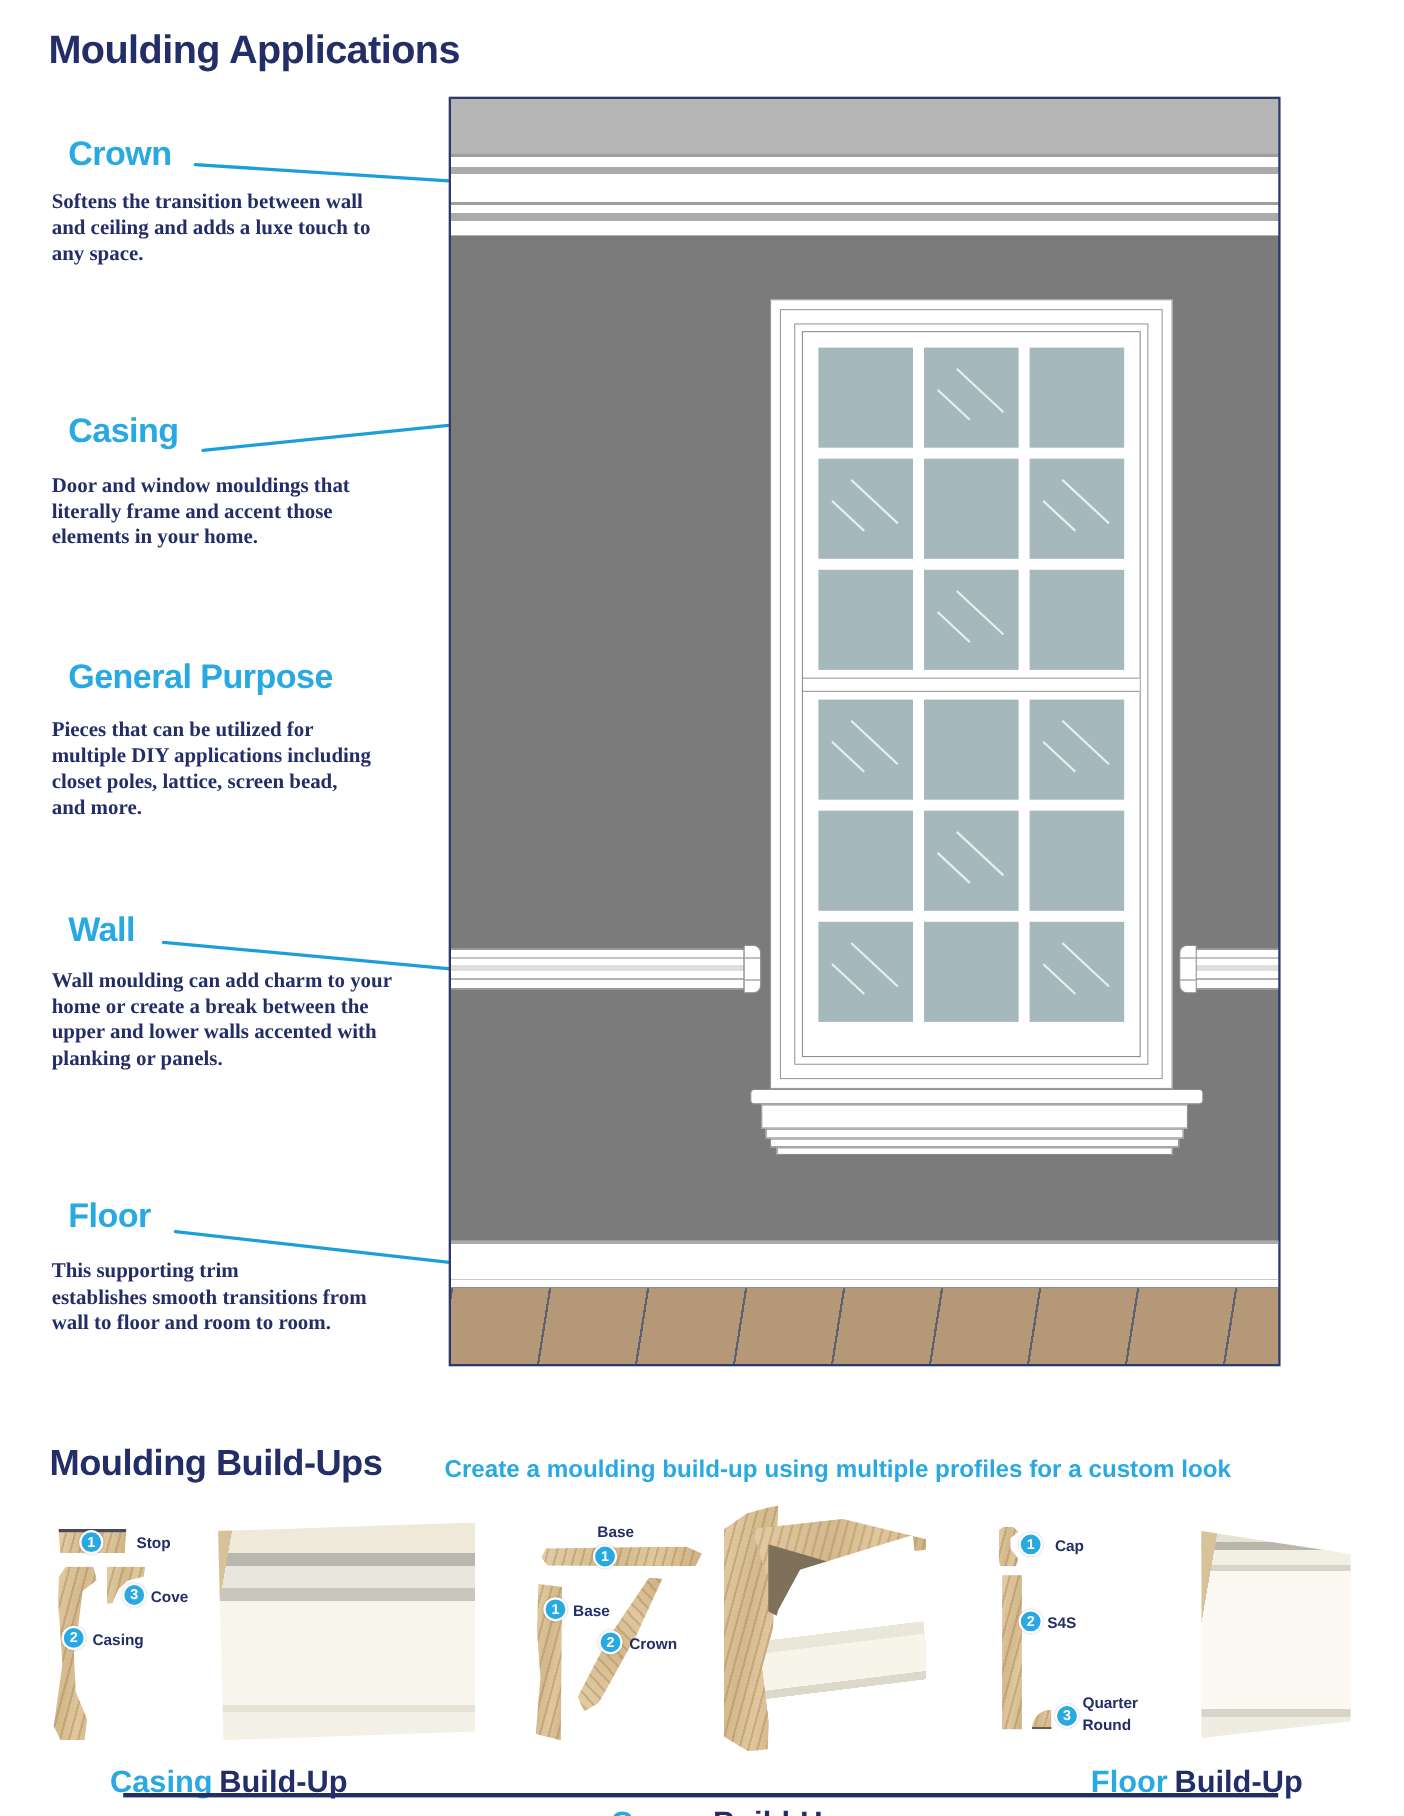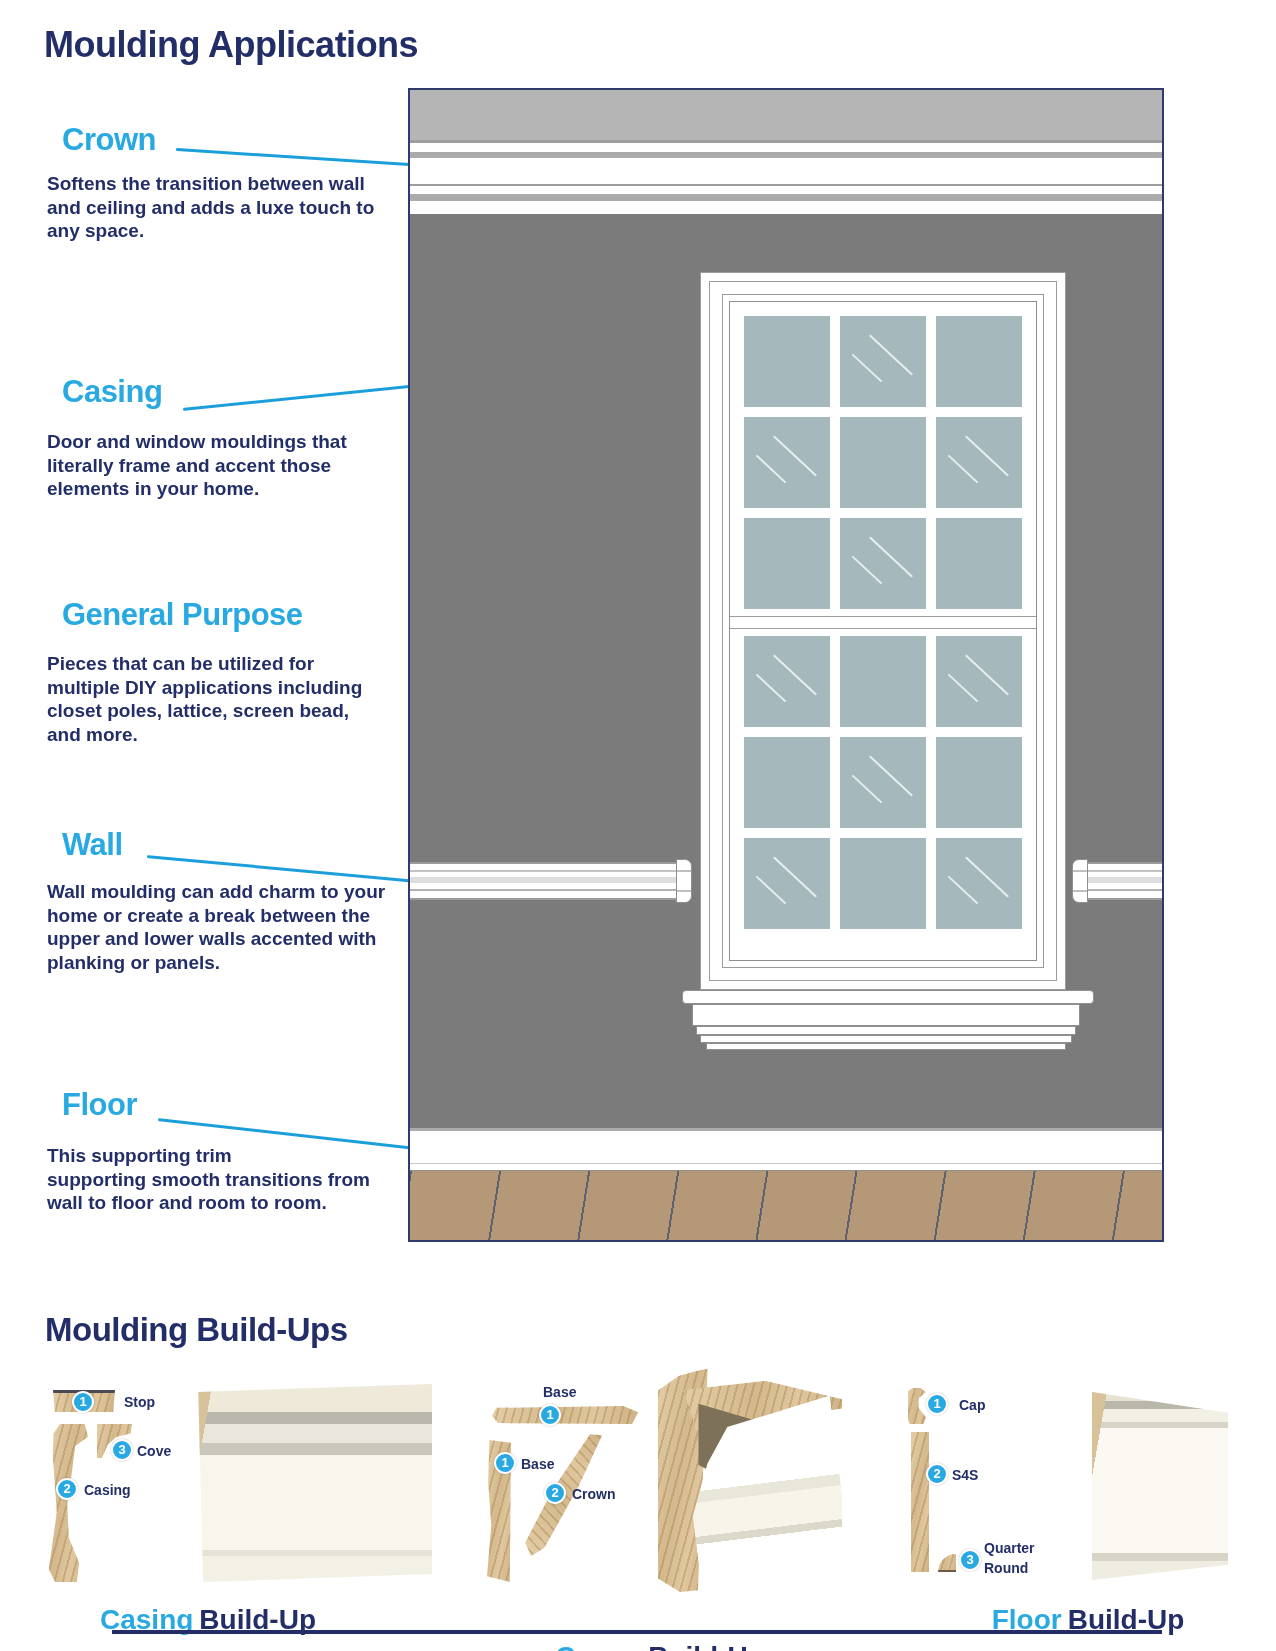--- a/index.html
+++ b/index.html
@@ -4,21 +4,21 @@
 <style>
   * { margin:0; padding:0; box-sizing:border-box; }
   html,body { background:#fff; }
   body { font-family:"Liberation Sans", sans-serif; }
   .canvas { position:relative; width:1238px; height:1651px; background:#fff; overflow:hidden; }
 
   
   .page-title { position:absolute; left:44px; top:24px; font-size:36px; font-weight:bold;
                 color:#232e68; letter-spacing:-0.5px; }
   .app-label { position:absolute; font-size:31px; font-weight:bold; color:#29a9e2; letter-spacing:-0.5px; }
-  .app-desc  { position:absolute; font-size:19px; line-height:23.5px; font-weight:600; color:#232e68; }
+  .app-desc  { position:absolute; font-size:19px; line-height:23.5px; font-weight:600; color:#232e68;font-family:Liberation Serif, serif; }
   .leader { position:absolute; height:3px; background:#1b9fdb; transform-origin:0 50%; border-radius:2px; }
 
   
   .room { position:absolute; left:408px; top:88px; width:756px; height:1154px;
           background:#7b7b7b; border:2px solid #2e3a6b; }
   .room > div { position:absolute; }
   .ceiling { left:0; top:0; width:752px; height:50px; background:#b5b5b5; }
   .crown-band { left:0; top:50px; width:752px; height:74px;
     background:linear-gradient(to bottom,
       #9e9e9e 0 3px, #ffffff 3px 12px, #ababab 12px 18px, #ffffff 18px 44px,
@@ -172,21 +172,21 @@
   <div class="app-desc" style="left:47px; top:880px; width:355px;">
     <div>Wall moulding can add charm to your</div>
     <div>home or create a break between the</div>
     <div>upper and lower walls accented with</div>
     <div>planking or panels.</div>
   </div>
 
   <div class="app-label" style="left:62px; top:1087px;">Floor</div>
   <div class="app-desc" style="left:47px; top:1144px; width:345px;">
     <div>This supporting trim</div>
-    <div>supporting smooth transitions from</div>
+    <div>establishes smooth transitions from</div>
     <div>wall to floor and room to room.</div>
   </div>
 
   <div class="leader" style="left:176px; top:148px; width:266px; transform:rotate(3.7deg);"></div>
   <div class="leader" style="left:183px; top:408px; width:549px; transform:rotate(-5.8deg);"></div>
   <div class="leader" style="left:147px; top:855px; width:292px; transform:rotate(5.3deg);"></div>
   <div class="leader" style="left:158px; top:1118px; width:290px; transform:rotate(6.4deg);"></div>
 
   <div class="room">
     <div class="ceiling"></div>
@@ -235,20 +235,21 @@
     <div class="chair-rail rail-left"></div>
     <div class="rail-cap cap-left"></div>
     <div class="rail-cap cap-right"></div>
     <div class="chair-rail rail-right"></div>
 
     <div class="baseboard"></div>
     <div class="floor"></div>
   </div>
 
   <div class="bu-heading">Moulding Build-Ups</div>
+  <div class="bu-subheading">Create a moulding build-up using multiple profiles for a custom look</div>
 
   <div class="wood pc-stop"></div>
   <div class="badge" style="left:72px; top:1391px;">1</div>
   <div class="part-label" style="left:124px; top:1392px;">Stop</div>
 
   <div class="wood pc-cove"></div>
   <div class="badge" style="left:111px; top:1439px;">3</div>
   <div class="part-label" style="left:137px; top:1441px;">Cove</div>
 
   <div class="wood pc-casing"></div>

